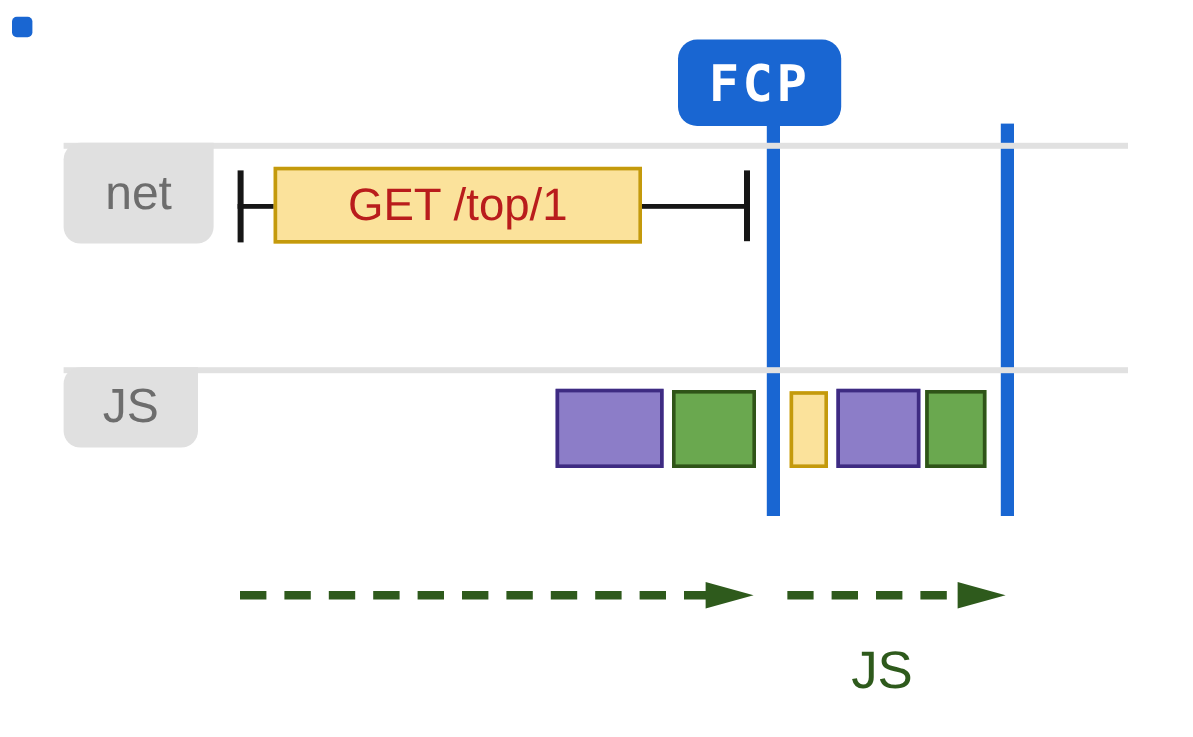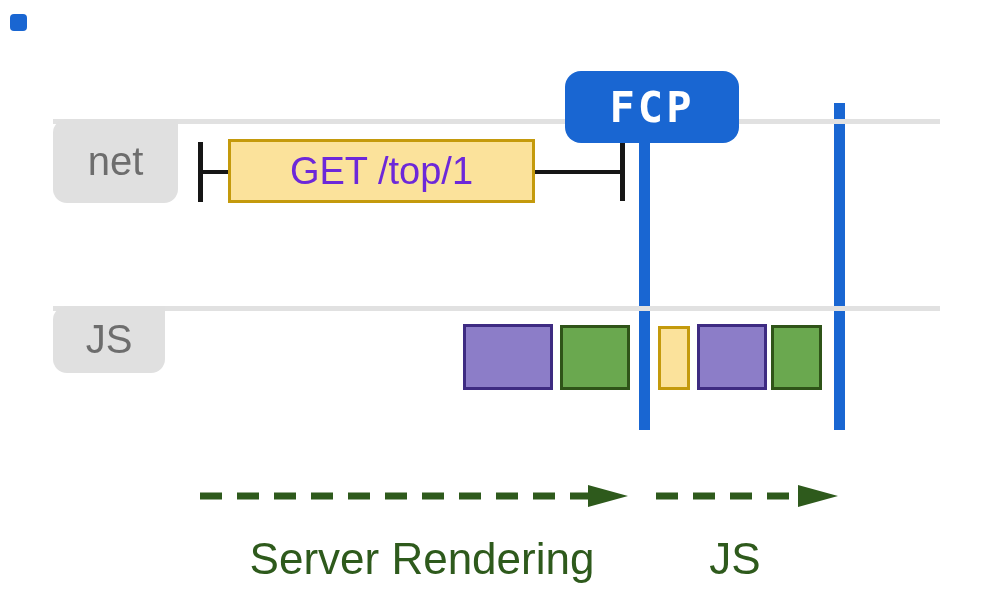--- a/index.html
+++ b/index.html
@@ -21,33 +21,32 @@
     left: 10px; top: 14px;
     width: 17px; height: 17px;
     border-radius: 4px;
     background: #1966D2;
     z-index: 2;
   }
   
   .marker-badge {
     position: absolute;
     top: 33px;
-    width: 174px; height: 72px;
+    width: 136px; height: 72px;
     background: #1966D2;
     border-radius: 16px;
     color: #ffffff;
     font-family: "DejaVu Sans Mono", monospace;
     font-weight: bold;
     font-size: 42px;
     letter-spacing: 3px;
     display: flex;
     align-items: center;
     justify-content: center;
     z-index: 7;
-    margin-top: 38px;
   }
   .marker-badge.fcp { left: 565px; }
   .marker-badge.tti { left: 757px; }
   .marker-line {
     position: absolute;
     top: 103px;
     width: 11px;
     height: 327px; 
     background: #1966D2;
     z-index: 4;
@@ -97,21 +96,21 @@
   }
   .connector.left  { left: 198px; width: 33px; }
   .connector.right { left: 535px; width: 89px; }
   .request-bar {
     position: absolute;
     left: 228px; top: 139px;
     width: 307px; height: 64px;
     box-sizing: border-box;
     background: #FBE29B;
     border: 3px solid #C49A0C;
-    color: #6d28d9;
+    color: #b91c1c;
     font-size: 38px;
     display: flex;
     align-items: center;
     justify-content: center;
     z-index: 6;
   }
   
   .task {
     position: absolute;
     box-sizing: border-box;
@@ -181,16 +180,15 @@
 
   <svg class="phase-arrow server" viewBox="0 0 430 26" xmlns="http://www.w3.org/2000/svg">
     <line x1="0" y1="13" x2="392" y2="13" stroke="#2E5A1C" stroke-width="7" stroke-dasharray="22 15"></line>
     <polygon points="388,2 428,13 388,24" fill="#2E5A1C"></polygon>
   </svg>
   <svg class="phase-arrow js" viewBox="0 0 184 26" xmlns="http://www.w3.org/2000/svg">
     <line x1="0" y1="13" x2="146" y2="13" stroke="#2E5A1C" stroke-width="7" stroke-dasharray="22 15"></line>
     <polygon points="142,2 182,13 142,24" fill="#2E5A1C"></polygon>
   </svg>
 
-  <div class="phase-label server">Server Rendering</div>
   <div class="phase-label js">JS</div>
 
 </div>
 
 </body></html>

